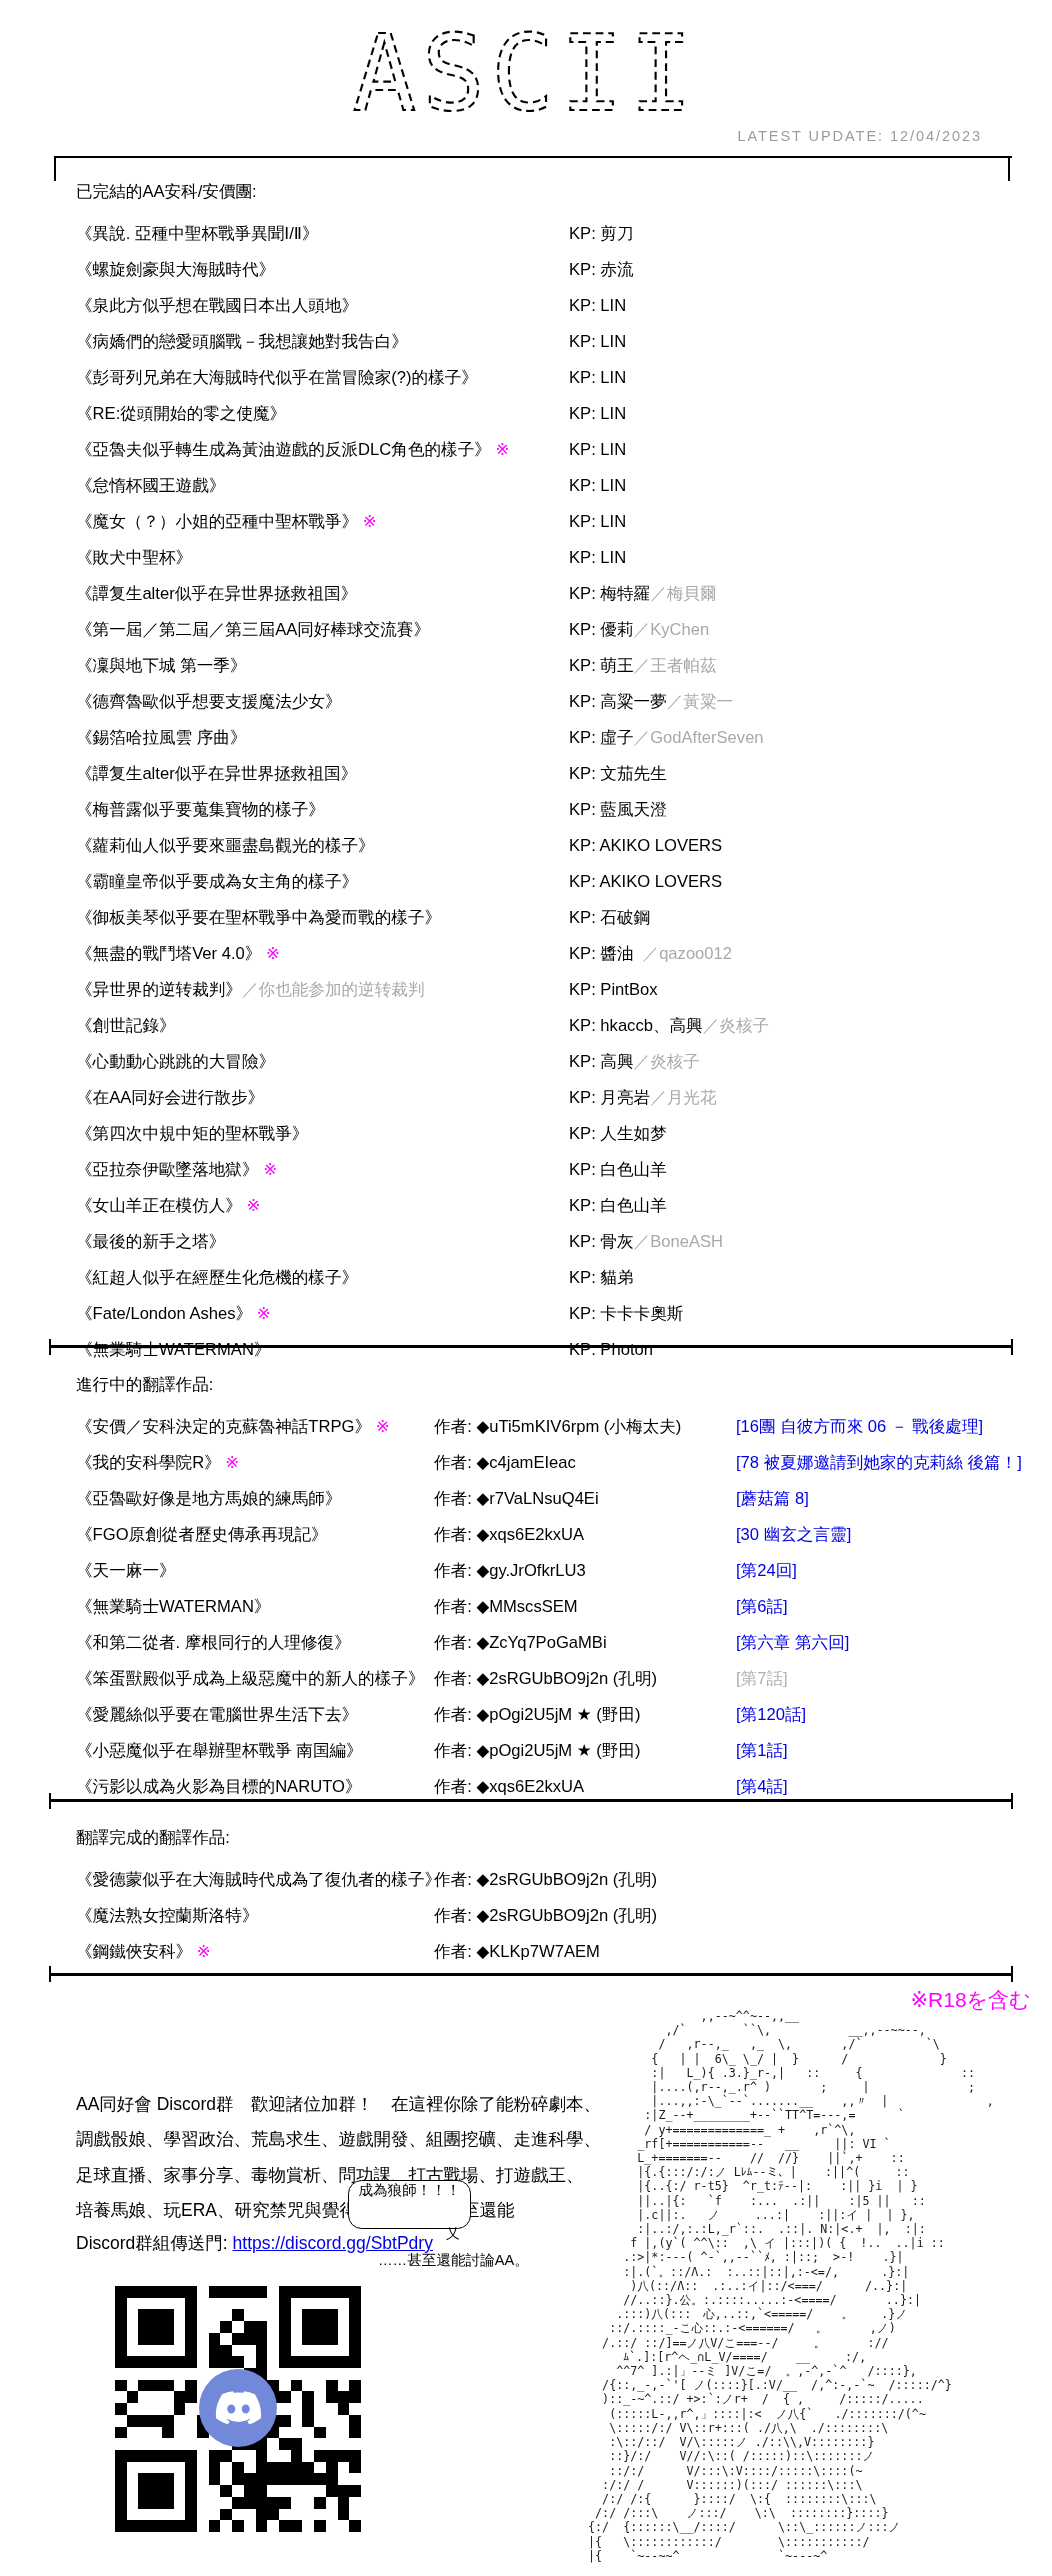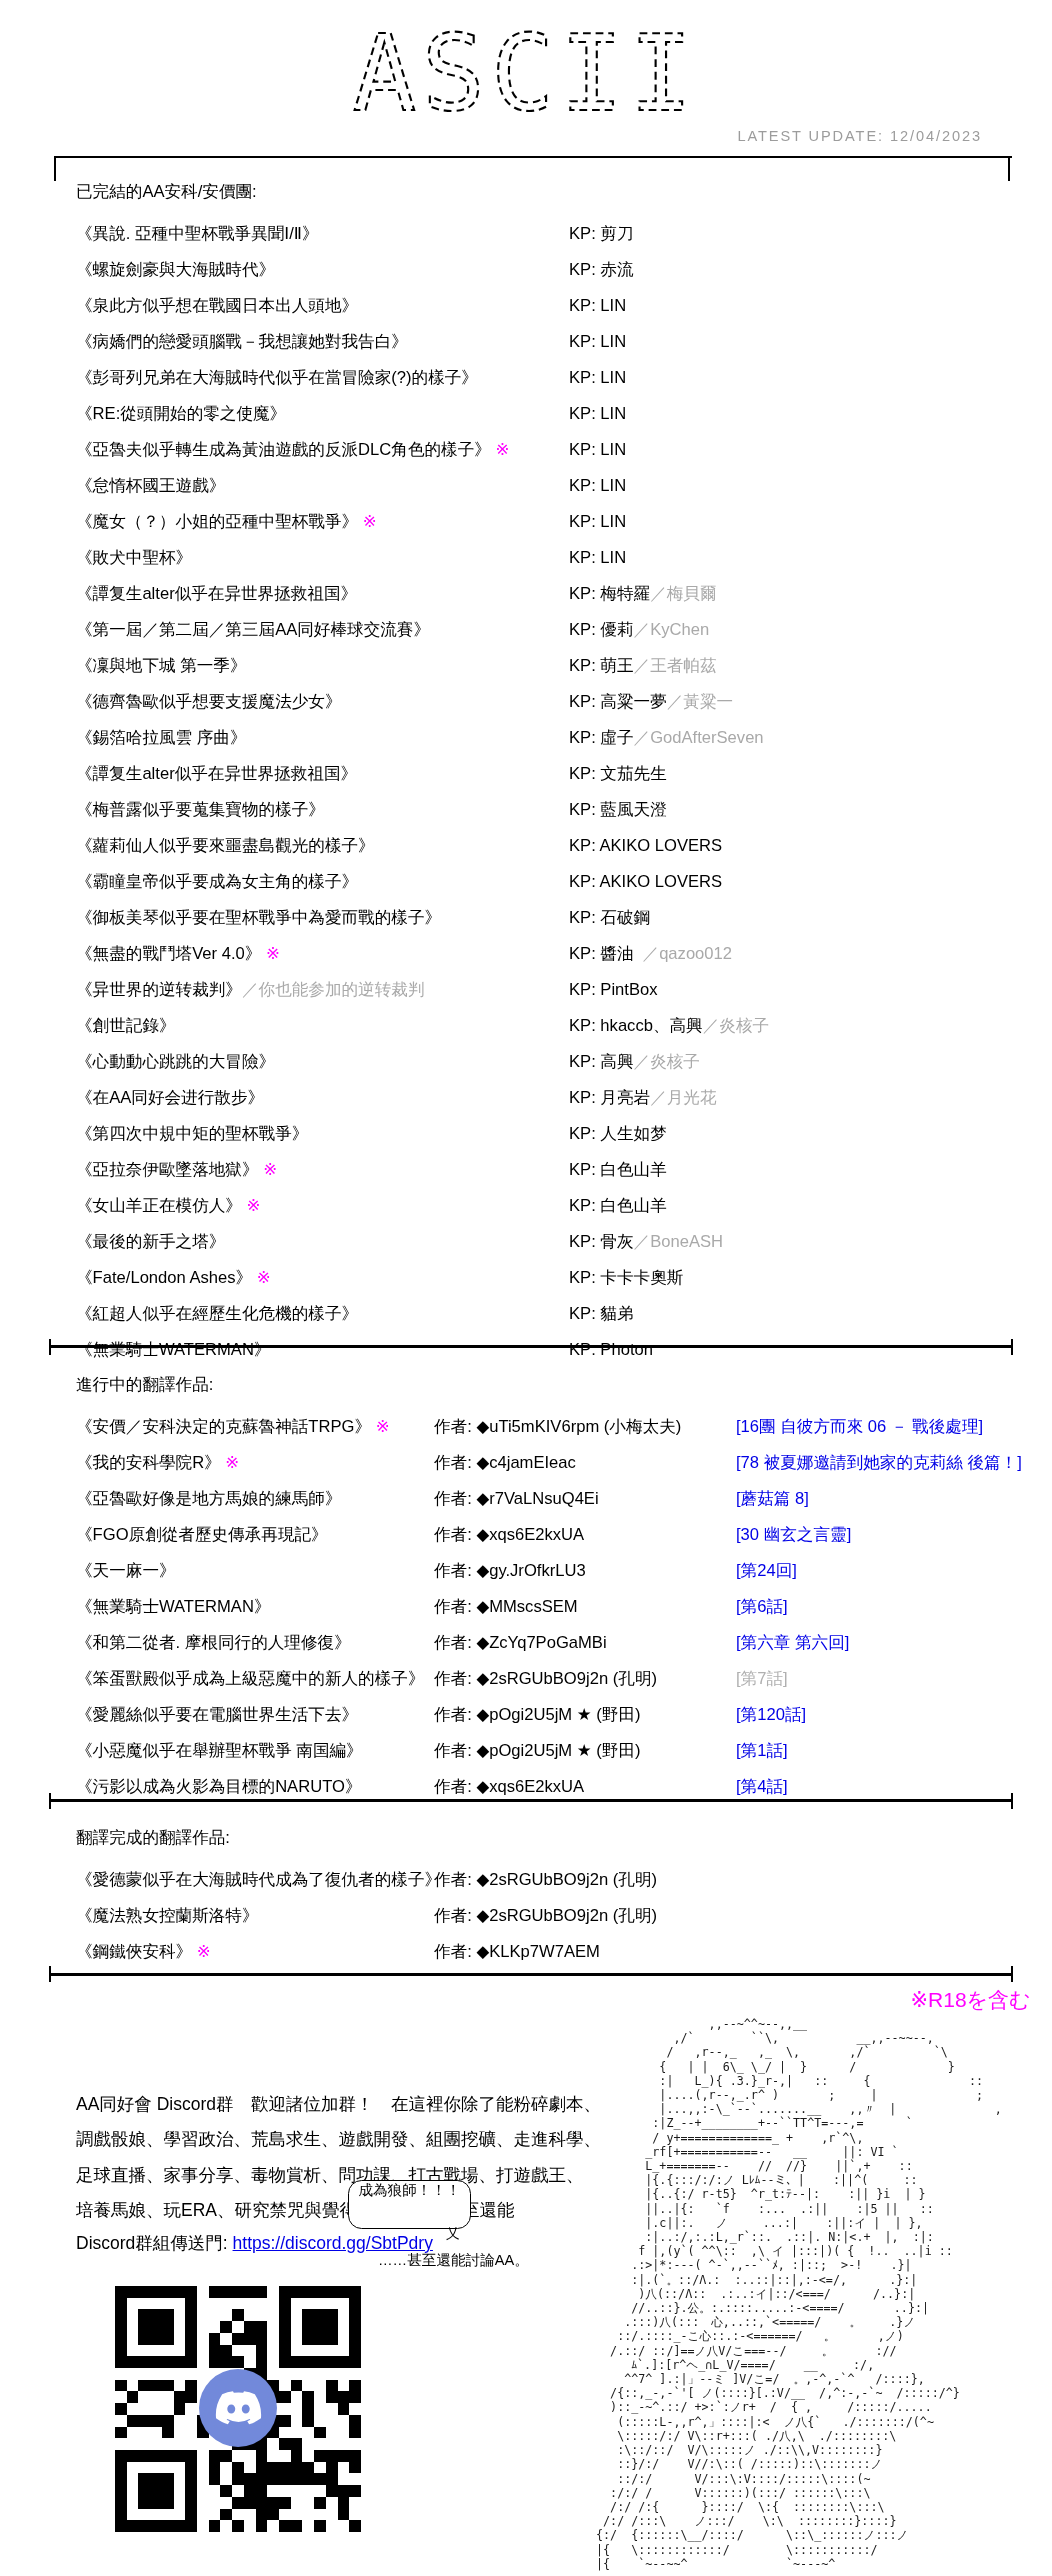--- a/index.html
+++ b/index.html
@@ -36,21 +36,21 @@
           display:flex;justify-content:center;font-size:14.6px;white-space:nowrap;background:#fff;}
   #bubble-tail{left:446px;top:2225px;font-size:13.6px;}
   #discord-line{left:76px;top:2231px;font-size:17.5px;white-space:nowrap;}
   #discord-line a{color:#0000e6;text-decoration:underline;}
   #aa-note{left:378px;top:2251px;font-size:14.6px;white-space:nowrap;}
   
   #qr{left:115px;top:2286px;width:246px;height:246px;}
   #qr-logo{left:199px;top:2369px;width:78px;height:78px;border-radius:50%;background:#7289da;
            display:flex;align-items:center;justify-content:center;}
   
-  #aa-art{left:581px;top:2009px;margin:8px;font-family:"DejaVu Sans Mono","Liberation Mono",monospace;
+  #aa-art{left:581px;top:2009px;margin:0;font-family:"DejaVu Sans Mono","Liberation Mono",monospace;
           font-size:11.7px;line-height:14.2px;color:#1a1a1a;white-space:pre;}
 </style>
 </head>
 <body>
 
 <div class="abs" id="logo">
   <svg width="399" height="119" viewBox="0 0 410 122">
     <text id="logo-text" x="205" y="98" text-anchor="middle" font-family="DejaVu Sans Mono, monospace" font-size="108" letter-spacing="6" fill="none" stroke="#000" stroke-width="2.2" stroke-dasharray="8 5">ASCII</text>
   </svg>
 </div>
@@ -184,26 +184,26 @@
     </div>
     <div class="row">
       <span class="t">《女山羊正在模仿人》<i class="mark" style="font-style: normal;"> ※</i></span>
       <span class="kp">KP: 白色山羊</span>
     </div>
     <div class="row">
       <span class="t">《最後的新手之塔》</span>
       <span class="kp">KP: 骨灰<i class="gray" style="font-style: normal;">／BoneASH</i></span>
     </div>
     <div class="row">
+      <span class="t">《紅超人似乎在經歷生化危機的樣子》</span>
+      <span class="kp">KP: 貓弟</span>
+    </div>
+    <div class="row">
       <span class="t">《Fate/London Ashes》<i class="mark" style="font-style: normal;"> ※</i></span>
       <span class="kp">KP: 卡卡卡奧斯</span>
-    </div>
-    <div class="row">
-      <span class="t">《紅超人似乎在經歷生化危機的樣子》</span>
-      <span class="kp">KP: 貓弟</span>
     </div>
     <div class="row">
       <span class="t">《無業騎士WATERMAN》</span>
       <span class="kp">KP: Photon</span>
     </div>
   </div>
 
 <div class="sec-heading" style="top:1374px">進行中的翻譯作品:</div>
 <div class="rows" id="sec2-rows" style="top:1409px">
     <div class="row">

